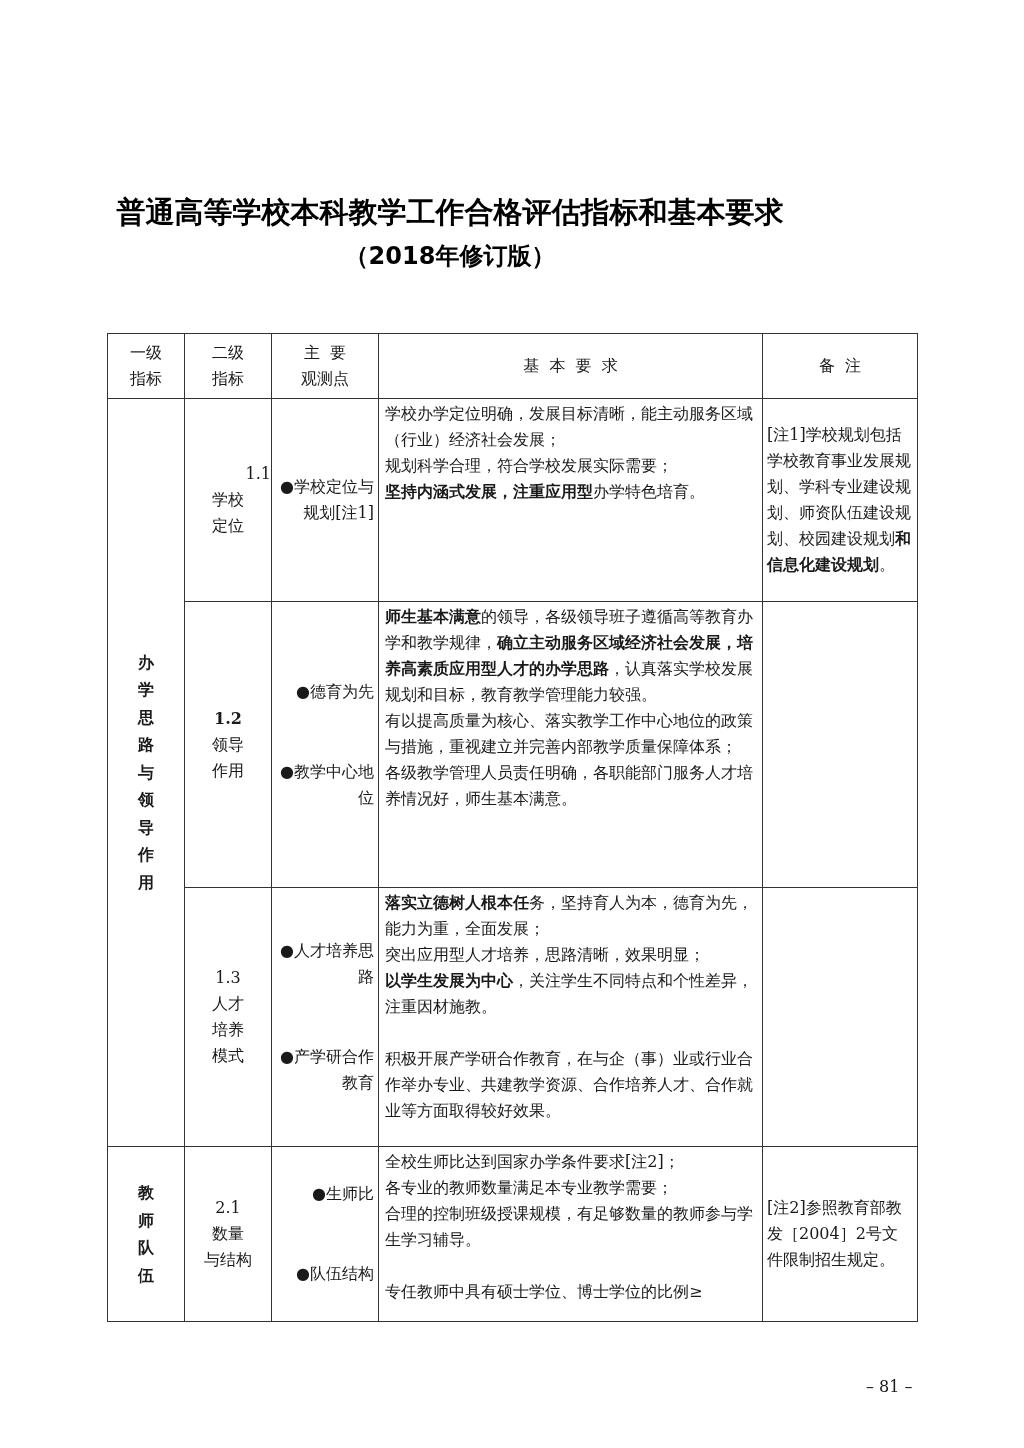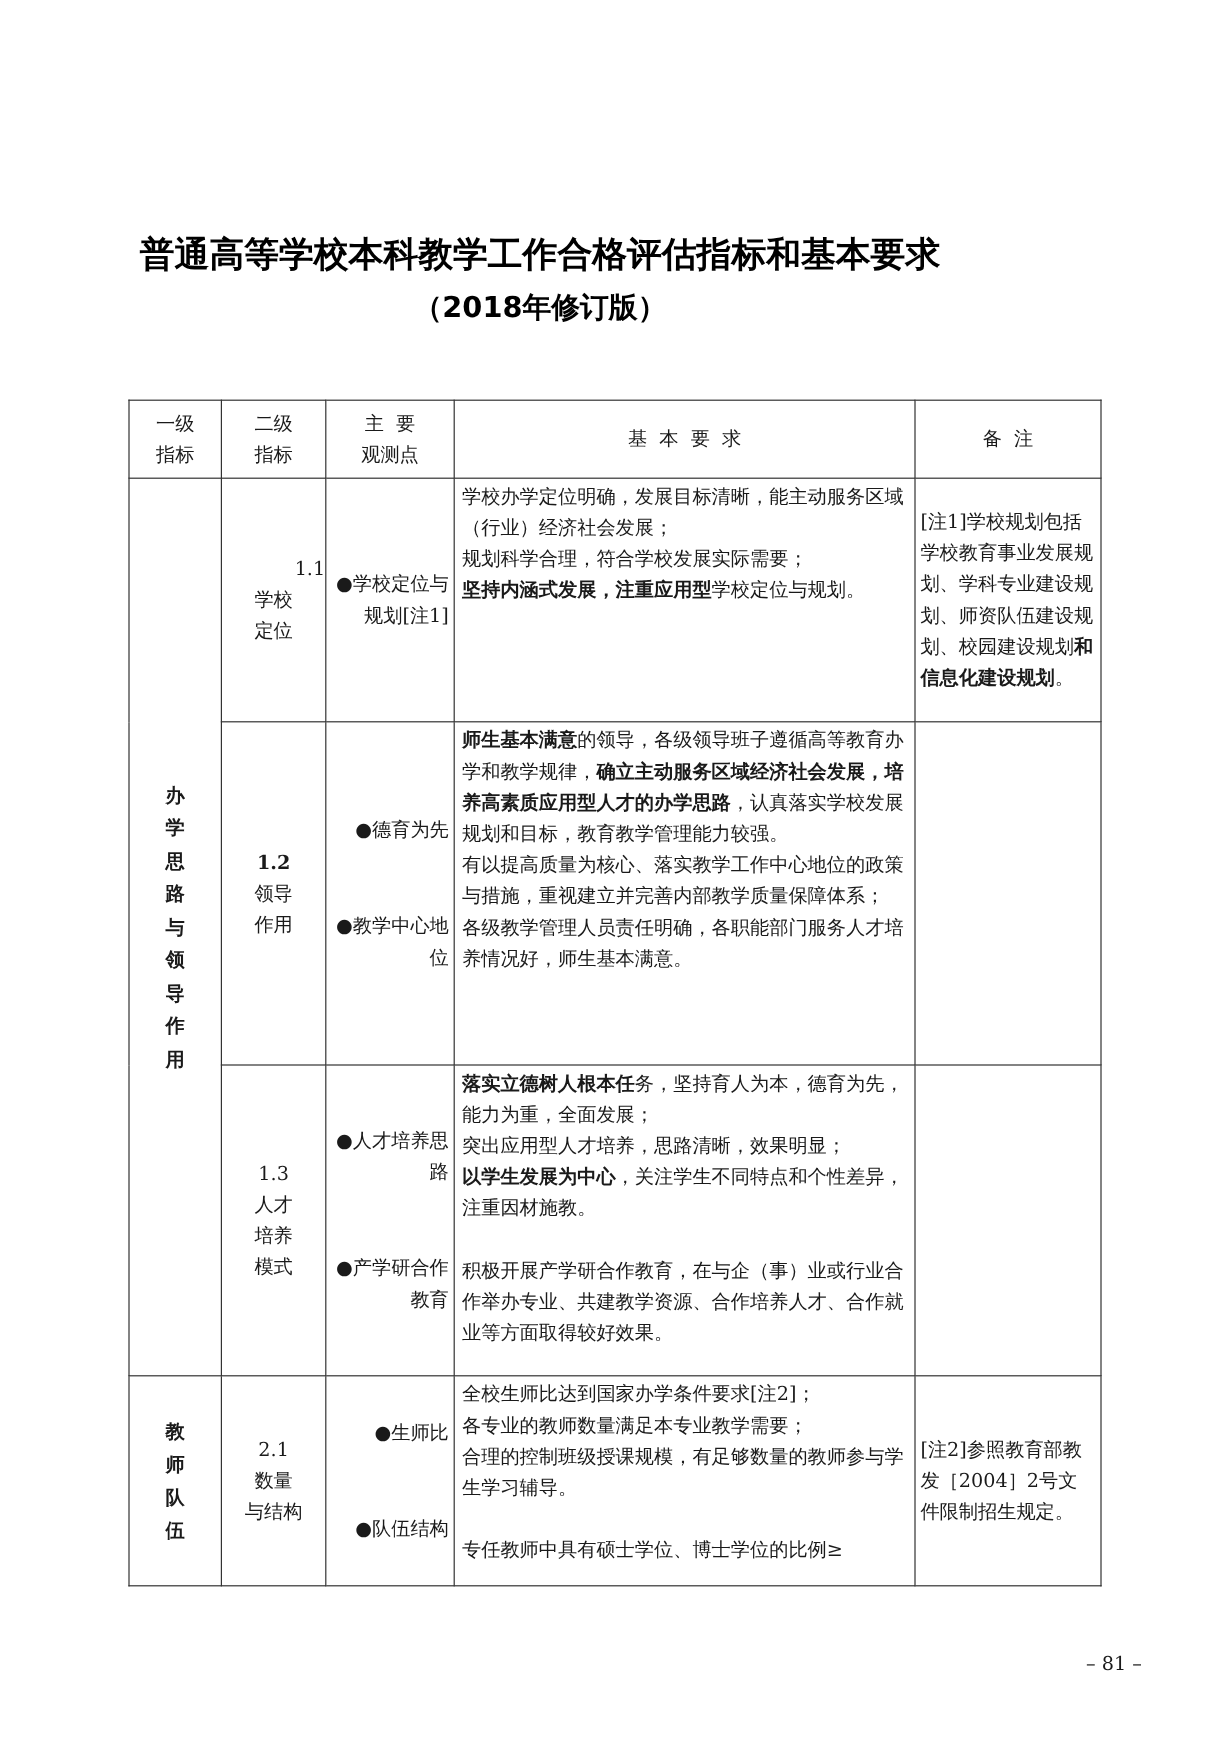--- a/index.html
+++ b/index.html
@@ -16,21 +16,21 @@
   .c-l1 { text-align:center; font-weight:bold; font-family:"DejaVu Sans","Liberation Sans",sans-serif; }
   .vert span { display:block; line-height:27.5px; }
   .c-l2 { text-align:center; }
   .c-obs { padding-left:6px !important; padding-right:4px !important;text-align:right; }
   .c-req { padding:2px 4px 2px 6px !important; vertical-align:top !important; }
   .c-note { padding:2px 4px 2px 4px !important; }
   .obs-item { display:block; }
   .req-line { display:block; }
   b { font-weight:bold; font-family:"DejaVu Sans","Liberation Sans",sans-serif; }
   .gap { display:block; height:26px; }
-  .pagenum { position:absolute; left:866px; top:1377px; font-size:16px;margin-left:39px; }
+  .pagenum { position:absolute; left:866px; top:1377px; font-size:16px; }
 </style>
 </head>
 <body>
 
 <div class="title t1">普通高等学校本科教学工作合格评估指标和基本要求</div>
 <div class="title t2">（2018年修订版）</div>
 
 <table class="grid">
   <colgroup>
     <col style="width:77px">
@@ -74,21 +74,21 @@
           <span style="display: block; text-align: right;">1.1</span>
           <span style="display: block;">学校</span>
           <span style="display: block;">定位</span>
         </td>
         <td class="c-obs">
           <span class="obs-item">●学校定位与规划[注1]</span>
         </td>
         <td class="c-req" style="vertical-align: middle;">
           <span class="req-line"><span>学校办学定位明确，发展目标清晰，能主动服务区域（行业）经济社会发展；</span></span>
           <span class="req-line"><span>规划科学合理，符合学校发展实际需要；</span></span>
-          <span class="req-line"><b>坚持内涵式发展，注重应用型</b><span>学校定位与规划。</span></span>
+          <span class="req-line"><b>坚持内涵式发展，注重应用型</b><span>办学特色培育。</span></span>
         </td>
         <td class="c-note"><span>[注1]学校规划包括学校教育事业发展规划、学科专业建设规划、师资队伍建设规划、校园建设规划</span><b>和信息化建设规划</b><span>。</span></td>
       </tr>
       <tr style="height: 286px;">
         <td class="c-l2">
           <span style="display: block; font-weight: bold;">1.2</span>
           <span style="display: block;">领导</span>
           <span style="display: block;">作用</span>
         </td>
         <td class="c-obs">

